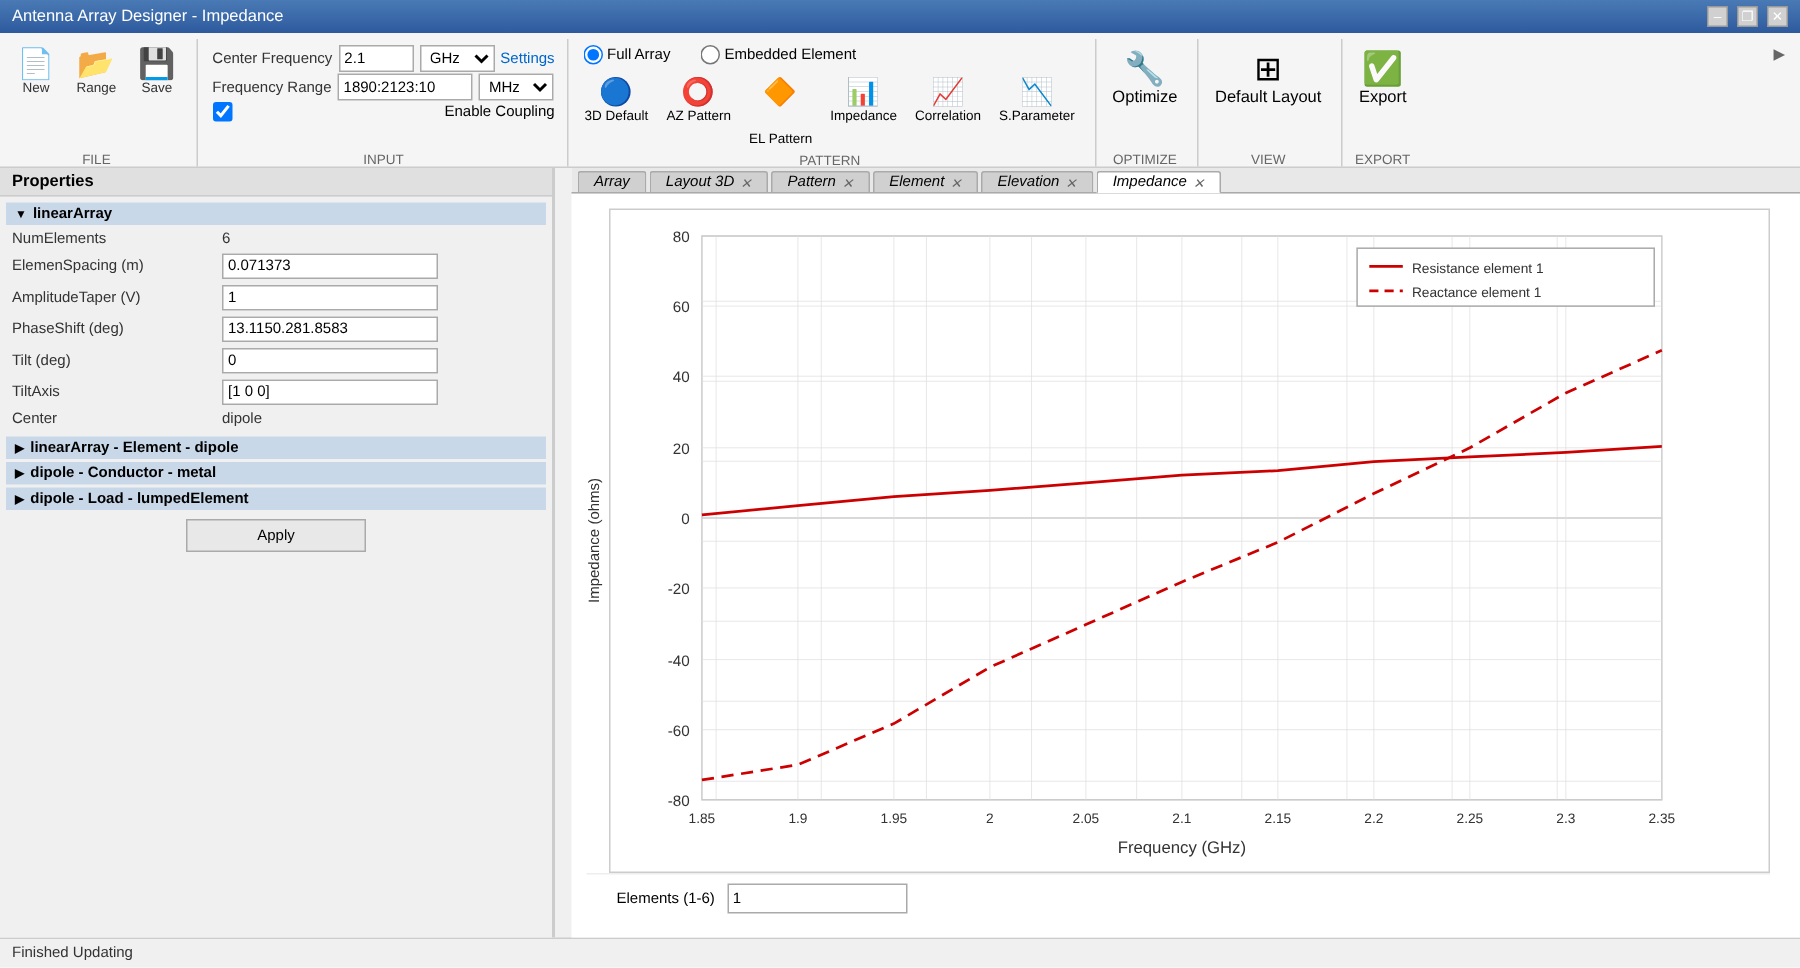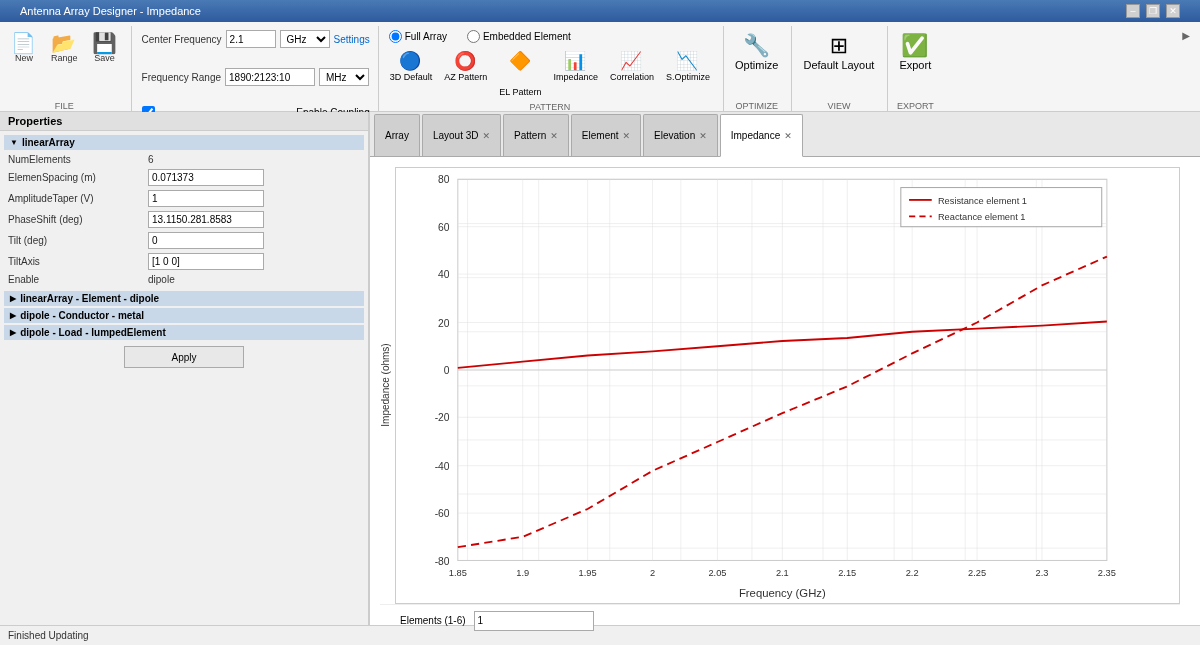--- a/index.html
+++ b/index.html
@@ -5,21 +5,21 @@
     * { box-sizing: border-box; margin: 0; padding: 0; }
     body { font-family: Arial, sans-serif; font-size: 11px; background: #f0f0f0; overflow: hidden; width: 1200px; height: 645px; }
 
     
     .title-bar {
       height: 22px;
       background: linear-gradient(to bottom, #4a7ab5, #2d5a9e);
       display: flex;
       align-items: center;
       justify-content: space-between;
-      padding: 0 20px;
+      padding: 0 8px;
       color: white;
     }
     .title-text { font-size: 11px; }
     .title-controls { display: flex; gap: 6px; }
     .title-btn { width: 14px; height: 14px; background: #d0d0d0; border: 1px solid #999; cursor: pointer; font-size: 9px; display: flex; align-items: center; justify-content: center; }
 
     
     .toolbar {
       height: 90px;
       background: #f5f5f5;
@@ -50,21 +50,21 @@
       cursor: pointer; padding: 2px 4px; border: 1px solid transparent;
       background: transparent; min-width: 36px;
     }
     .toolbar-btn .btn-icon { font-size: 20px; line-height: 1; }
     .toolbar-btn .btn-label { font-size: 9px; color: #333; text-align: center; }
 
     .input-section {
       display: flex;
       flex-direction: column;
       padding: 4px 8px 0 4px;
-      gap: 20px;
+      gap: 1px;
       border-right: 1px solid #ccc;
       margin-right: 6px;
       height: 85px;
     }
     .input-row { display: flex; align-items: center; gap: 4px; }
     .input-label { font-size: 10px; color: #333; white-space: nowrap; }
     .input-field {
       height: 18px; border: 1px solid #aaa; background: white;
       font-size: 10px; padding: 0 3px; width: 70px;
     }
@@ -78,20 +78,21 @@
     .pattern-buttons { display: flex; gap: 2px; padding-top: 4px; }
     .pattern-btn {
       display: flex; flex-direction: column; align-items: center;
       padding: 2px 4px; cursor: pointer; border: 1px solid transparent; min-width: 44px;
     }
 
     
     .main-area {
       display: flex;
       height: calc(645px - 22px - 90px - 20px);
+      gap: 11px;
     }
 
     
     .left-panel {
       width: 370px;
       background: #f0f0f0;
       border-right: 2px solid #ccc;
       display: flex;
       flex-direction: column;
     }
@@ -116,21 +117,21 @@
       display: flex;
       align-items: center;
       gap: 4px;
       margin-bottom: 2px;
     }
     .section-triangle { font-size: 8px; }
     .prop-table { width: 100%; border-collapse: collapse; margin-bottom: 4px; }
     .prop-table td { padding: 2px 4px; font-size: 10px; border: none; }
     .prop-table .prop-label { color: #333; width: 140px; }
     .prop-input {
-      width: 116px; height: 17px; border: 1px solid #aaa; background: white;
+      width: 144px; height: 17px; border: 1px solid #aaa; background: white;
       font-size: 10px; padding: 4px 3px;
     }
     .prop-value { font-size: 10px; color: #333; }
     .section-collapsed {
       background: #c8d8e8;
       padding: 2px 6px;
       font-size: 10px;
       font-weight: bold;
       cursor: pointer;
       display: flex;
@@ -155,28 +156,28 @@
     .tabs-bar {
       display: flex;
       align-items: flex-end;
       background: #e8e8e8;
       border-bottom: 1px solid #aaa;
       padding-left: 4px;
       padding-top: 2px;
       gap: 2px;
     }
     .tab {
-      padding: 15px 10px;
+      padding: 1px 10px;
       font-size: 10px;
       cursor: pointer;
       background: #d0d0d0;
       border: 1px solid #aaa;
       border-bottom: none;
       border-radius: 2px 2px 0 0;
-      display: flex; align-items: center; gap: 4px;
+      display: flex; align-items: center; gap: 4px; font-style: italic;
     }
     .tab.active {
       background: white;
       border-bottom: 1px solid white;
       margin-bottom: -1px;
       z-index: 1;
     }
     .tab-close { font-size: 9px; color: #666; cursor: pointer; }
 
     
@@ -325,21 +326,21 @@
       <div class="pattern-btn">
         <span style="font-size:18px;">📊</span>
         <span style="font-size:9px;">Impedance</span>
       </div>
       <div class="pattern-btn">
         <span style="font-size:18px;">📈</span>
         <span style="font-size:9px;">Correlation</span>
       </div>
       <div class="pattern-btn">
         <span style="font-size:18px;">📉</span>
-        <span style="font-size:9px;">S.Optimize</span>
+        <span style="font-size:9px;">S.Parameter</span>
       </div>
     </div>
     <div class="toolbar-section-label">PATTERN</div>
   </div>
 
   <div class="toolbar-section">
     <div class="toolbar-buttons">
       <div class="toolbar-btn">
         <span style="font-size:22px;">🔧</span>
         <span>Optimize</span>
@@ -403,21 +404,21 @@
           </tr>
           <tr>
             <td class="prop-label">Tilt (deg)</td>
             <td><input class="prop-input" type="text" value="0" style=""></td>
           </tr>
           <tr>
             <td class="prop-label">TiltAxis</td>
             <td><input class="prop-input" type="text" value="[1 0 0]" style=""></td>
           </tr>
           <tr>
-            <td class="prop-label">Enable</td>
+            <td class="prop-label">Center</td>
             <td><span class="prop-value">dipole</span></td>
           </tr>
         </tbody>
       </table>
 
       <div class="section-collapsed">
         <span class="section-triangle">▶</span>
         <span>linearArray - Element - dipole</span>
       </div>
       <div class="section-collapsed">

